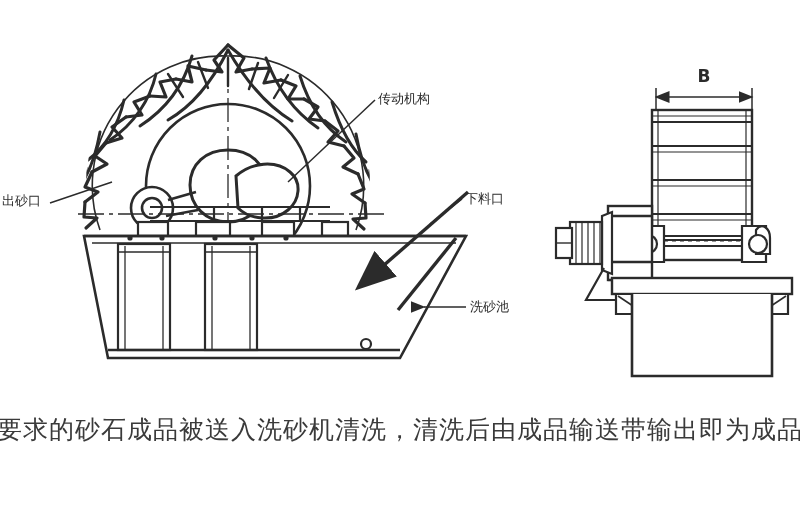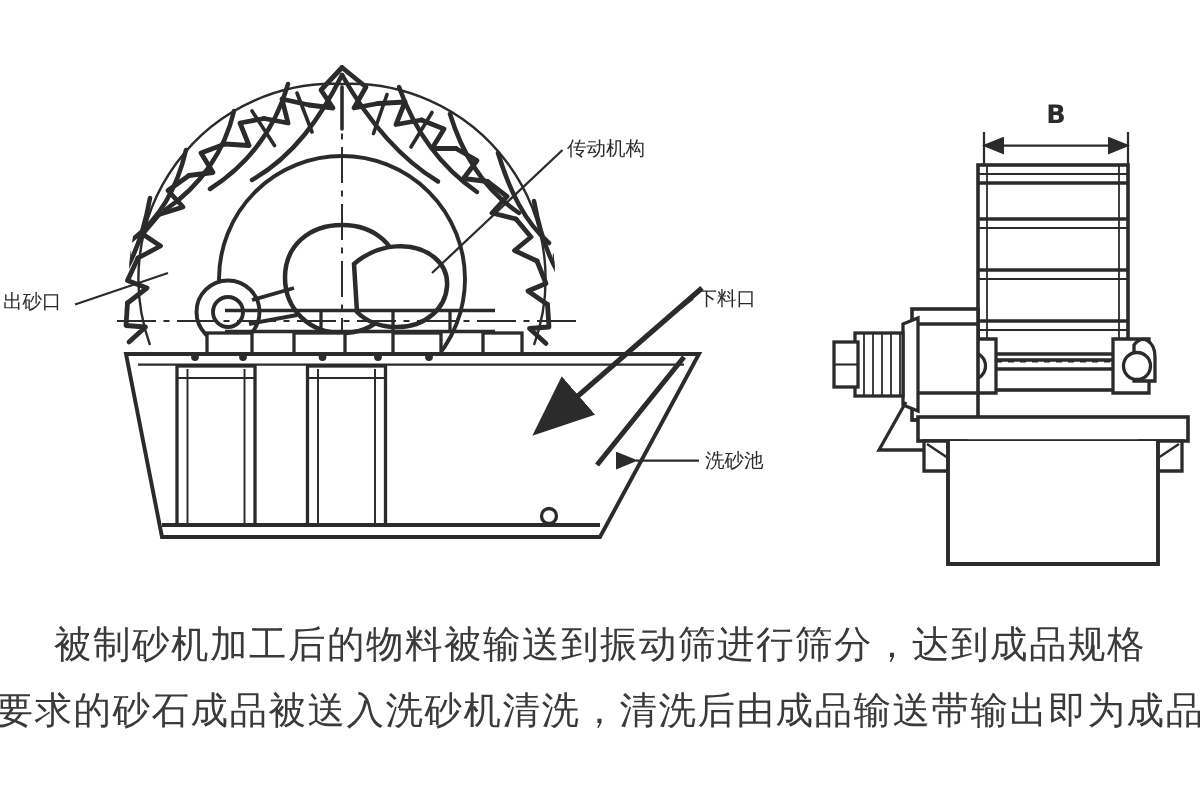--- a/index.html
+++ b/index.html
@@ -274,15 +274,14 @@
     <text x="378" y="103" text-anchor="start">传动机构</text>
     <text x="465" y="203" text-anchor="start">下料口</text>
     <text x="470" y="311" text-anchor="start">洗砂池</text>
     <text x="704" y="82" text-anchor="middle" font-size="17" font-weight="bold">B</text>
   </g>
 
 </svg>
 </div>
 
 <div class="cap-wrap">
-  <div class="cap-line">被制砂机加工后的物料被输送到振动筛进行筛分，达到成品规格</div>
   <div class="cap-line">要求的砂石成品被送入洗砂机清洗，清洗后由成品输送带输出即为成品</div>
 </div>
 
 </body></html>

